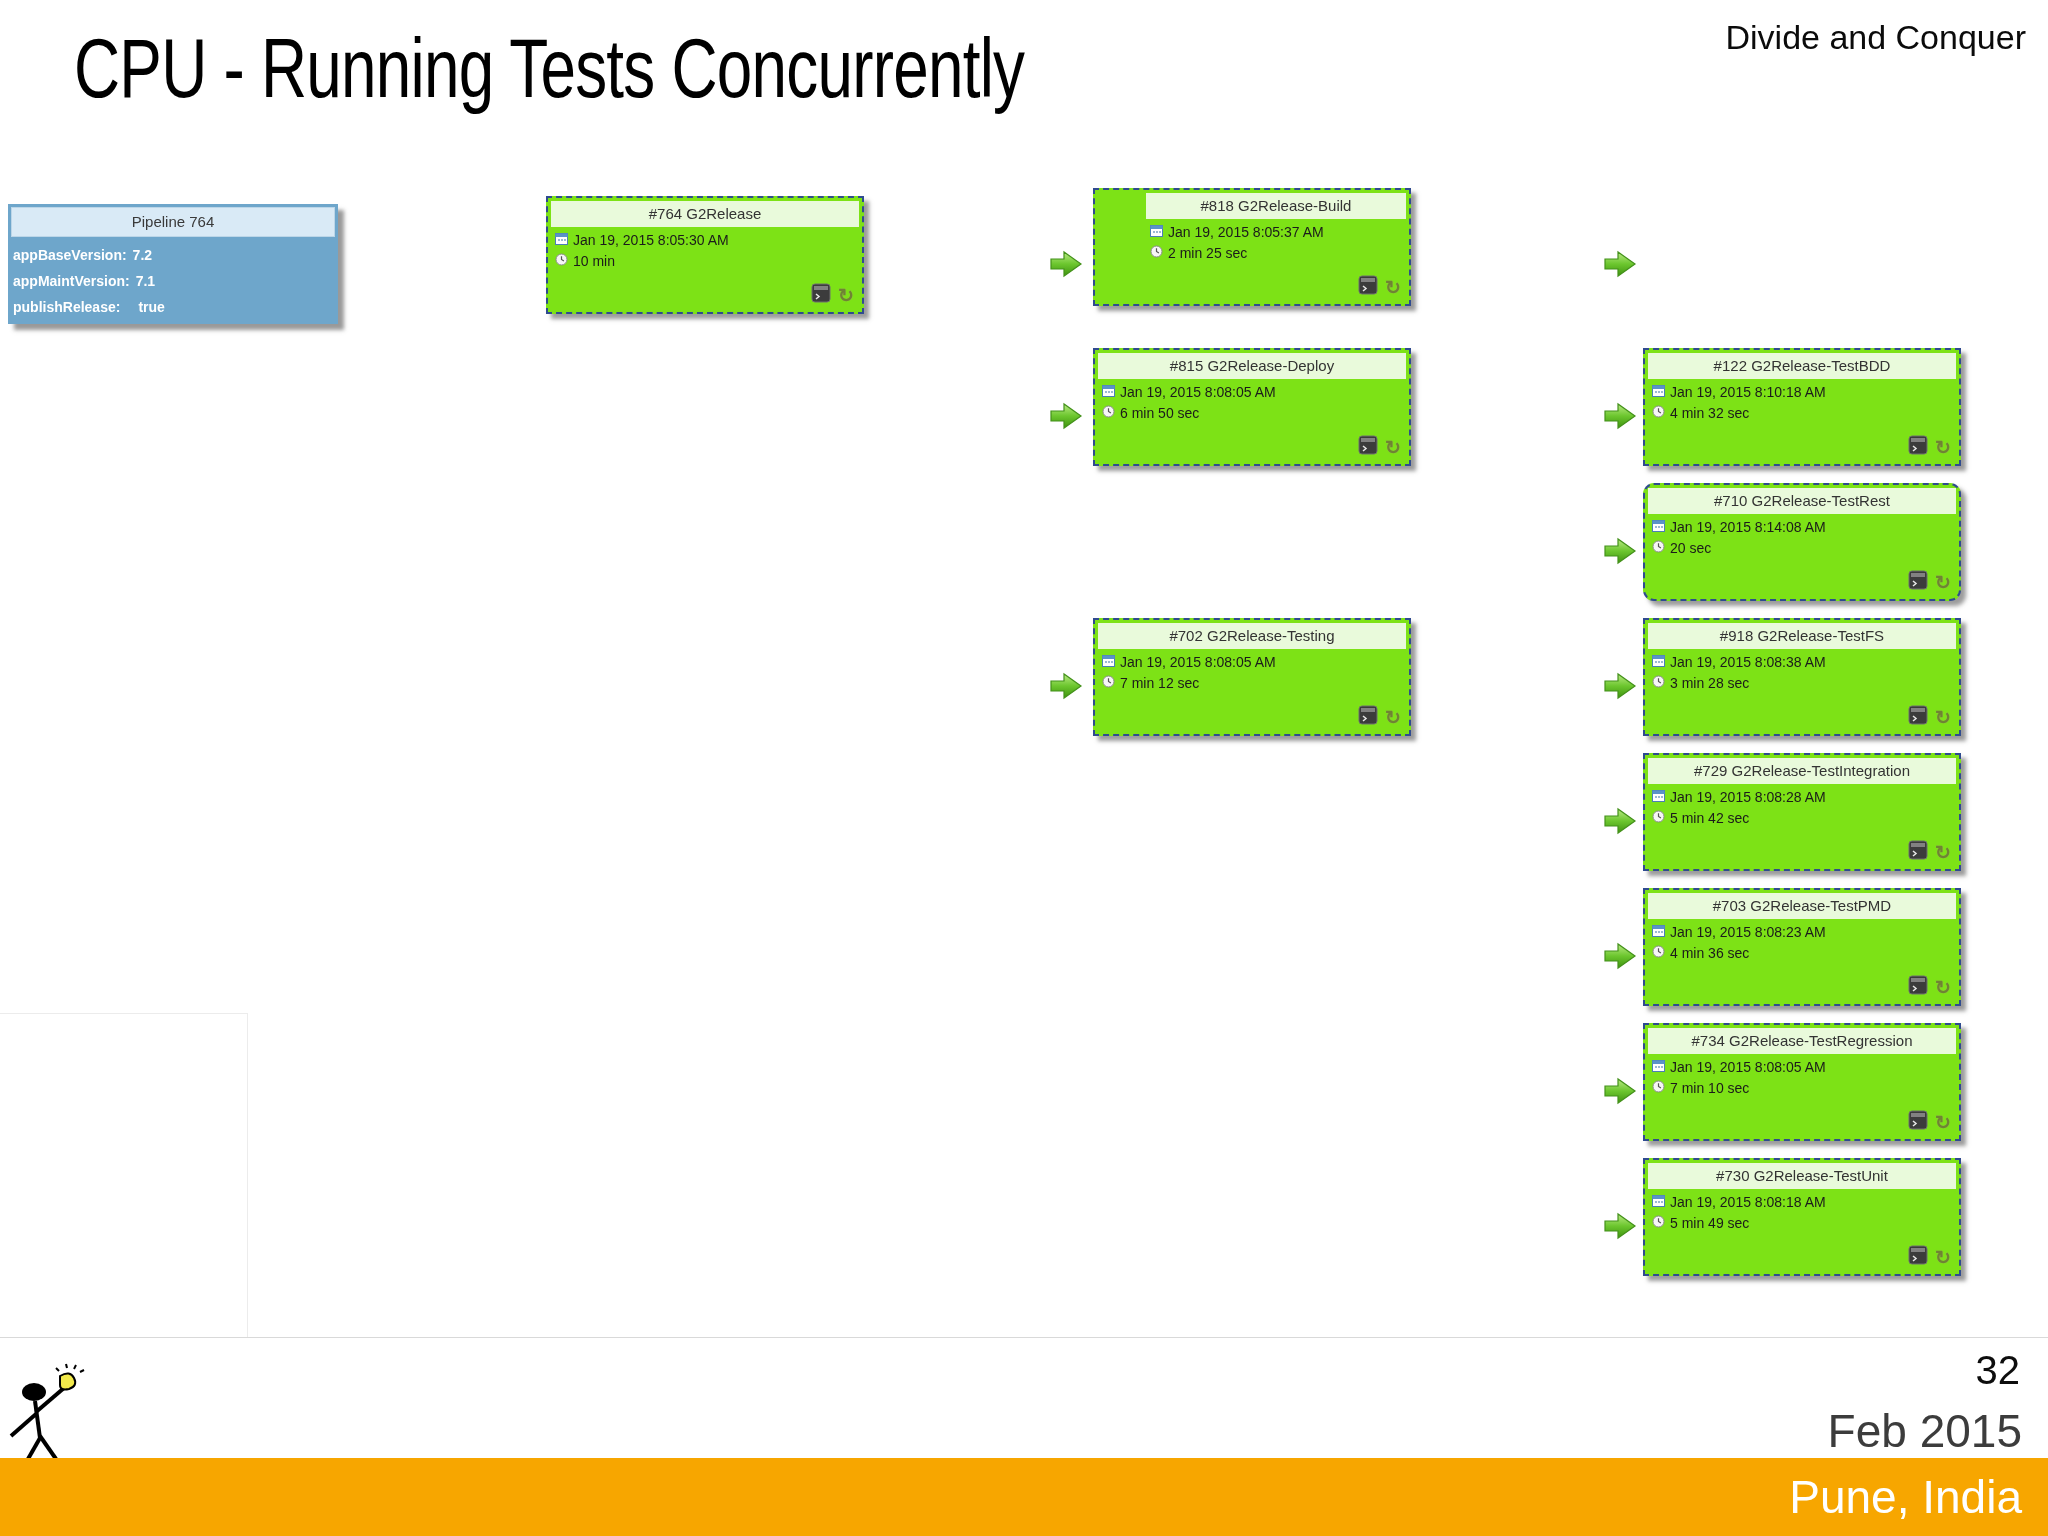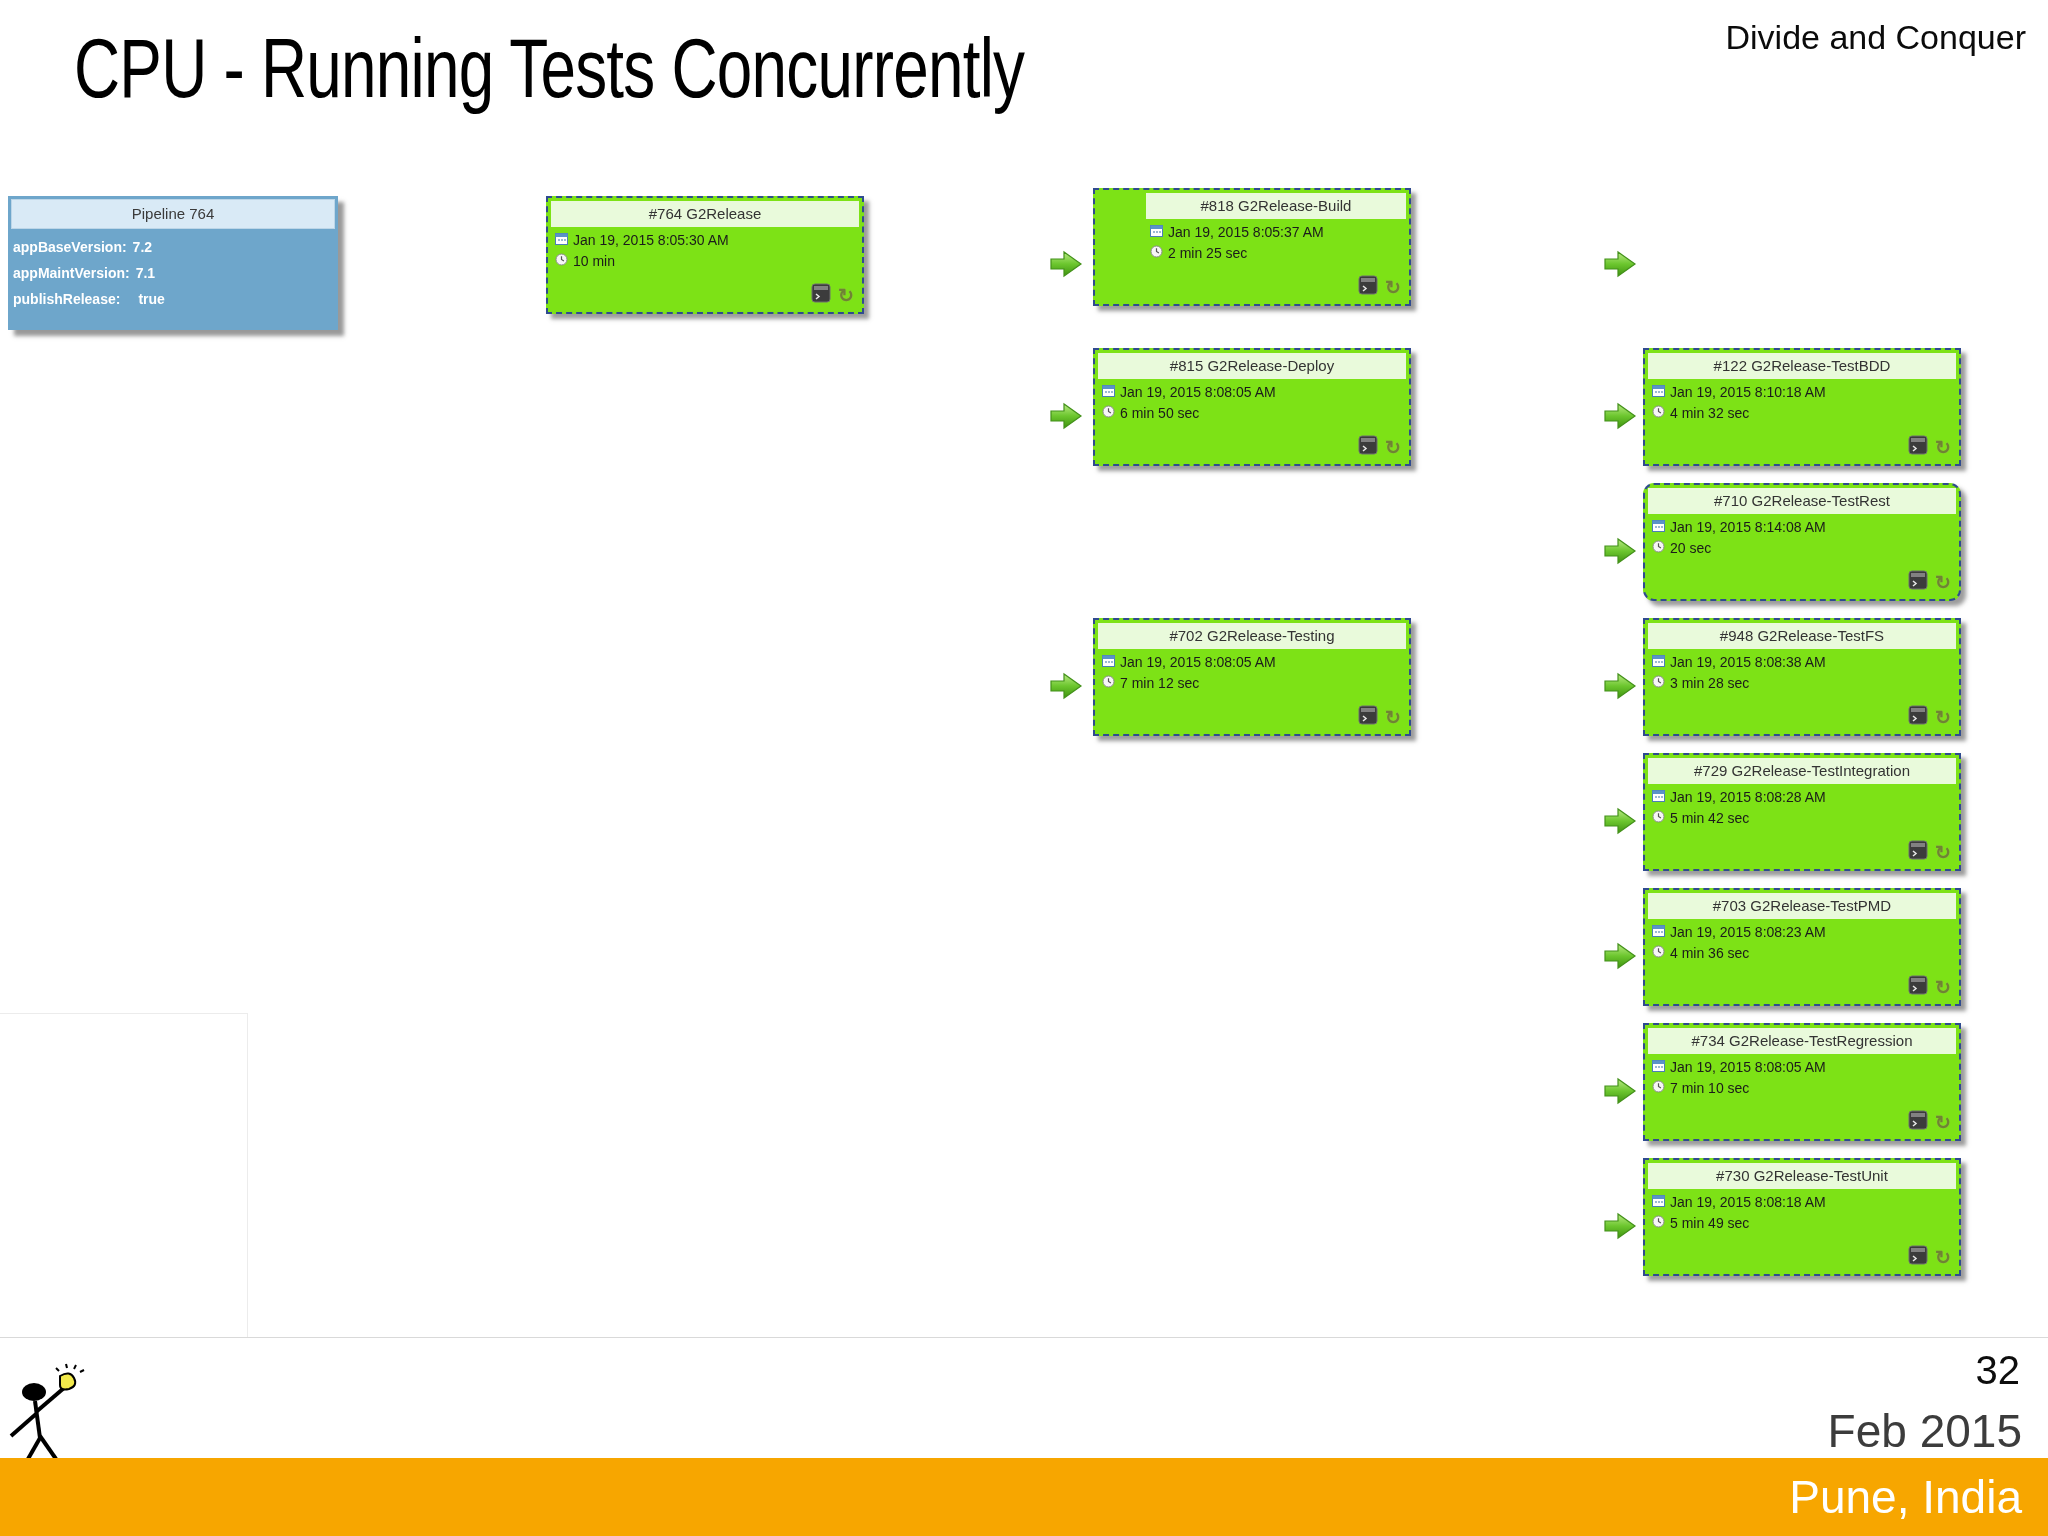--- a/index.html
+++ b/index.html
@@ -5,21 +5,21 @@
   html,body{margin:0;padding:0;background:#ffffff;}
   .slide{position:relative;width:2048px;height:1536px;background:#ffffff;overflow:hidden;
          font-family:"Liberation Sans",sans-serif;}
 
   
   .title{position:absolute;left:74px;top:22px;font-size:84px;line-height:1.1;color:#000;
          white-space:nowrap;transform:scaleX(0.76);transform-origin:0 50%;letter-spacing:-1px;}
   .corner-label{position:absolute;right:22px;top:18px;font-size:34px;color:#0b0b0b;}
 
   
-  .param-box{position:absolute;left:8px;top:196px;width:330px;height:134px;background:#6ea6cb;
+  .param-box{position:absolute;left:8px;top:204px;width:330px;height:120px;background:#6ea6cb;
              box-shadow:6px 6px 4px rgba(70,70,70,.55);box-sizing:border-box;}
   .param-header{margin:3px;height:28px;background:#d9eaf6;border:1px solid #bcd6e8;
                 text-align:center;font-size:15px;color:#3a3a3a;line-height:28px;}
   .param-row{padding-left:5px;margin-top:10px;font-size:14px;font-weight:bold;color:#ffffff;}
   .param-row .v{margin-left:6px;}
   .param-row:nth-of-type(4) .v{margin-left:18px;}
 
   
   .job{position:absolute;width:318px;height:118px;background:#7de216;border:2px dashed #2f4b8f;
        box-shadow:5px 5px 4px rgba(75,75,75,.55);box-sizing:border-box;}
@@ -277,21 +277,21 @@
         <svg width="20" height="20" viewBox="0 0 20 20">
           <rect x="1" y="1" width="18" height="18" rx="3" fill="#3c3c3c" stroke="#6e6e6e"></rect>
           <rect x="3" y="3" width="14" height="4" fill="#818181"></rect>
           <path d="M5 11 l3 2.5 -3 2.5" stroke="#e8e8e8" stroke-width="1.5" fill="none"></path>
         </svg>
       </span>
       <span class="rebuild-glyph">↻</span>
     </div>
   </div>
       <div class="job" style="left: 1643px; top: 618px;">
-    <div class="job-header">#948 G2Release-TestFS</div>
+    <div class="job-header">#918 G2Release-TestFS</div>
     <div class="job-row">
       <span class="mini-icon">
         <svg width="13" height="13" viewBox="0 0 13 13">
           <rect x="0.5" y="1.5" width="12" height="11" fill="#fff" stroke="#4a7fb5"></rect>
           <rect x="0.5" y="1.5" width="12" height="3.5" fill="#5b93c9"></rect>
           <rect x="3" y="7" width="2" height="2" fill="#9bb9d4"></rect>
           <rect x="6" y="7" width="2" height="2" fill="#9bb9d4"></rect>
           <rect x="9" y="7" width="2" height="2" fill="#9bb9d4"></rect>
         </svg>
       </span>

